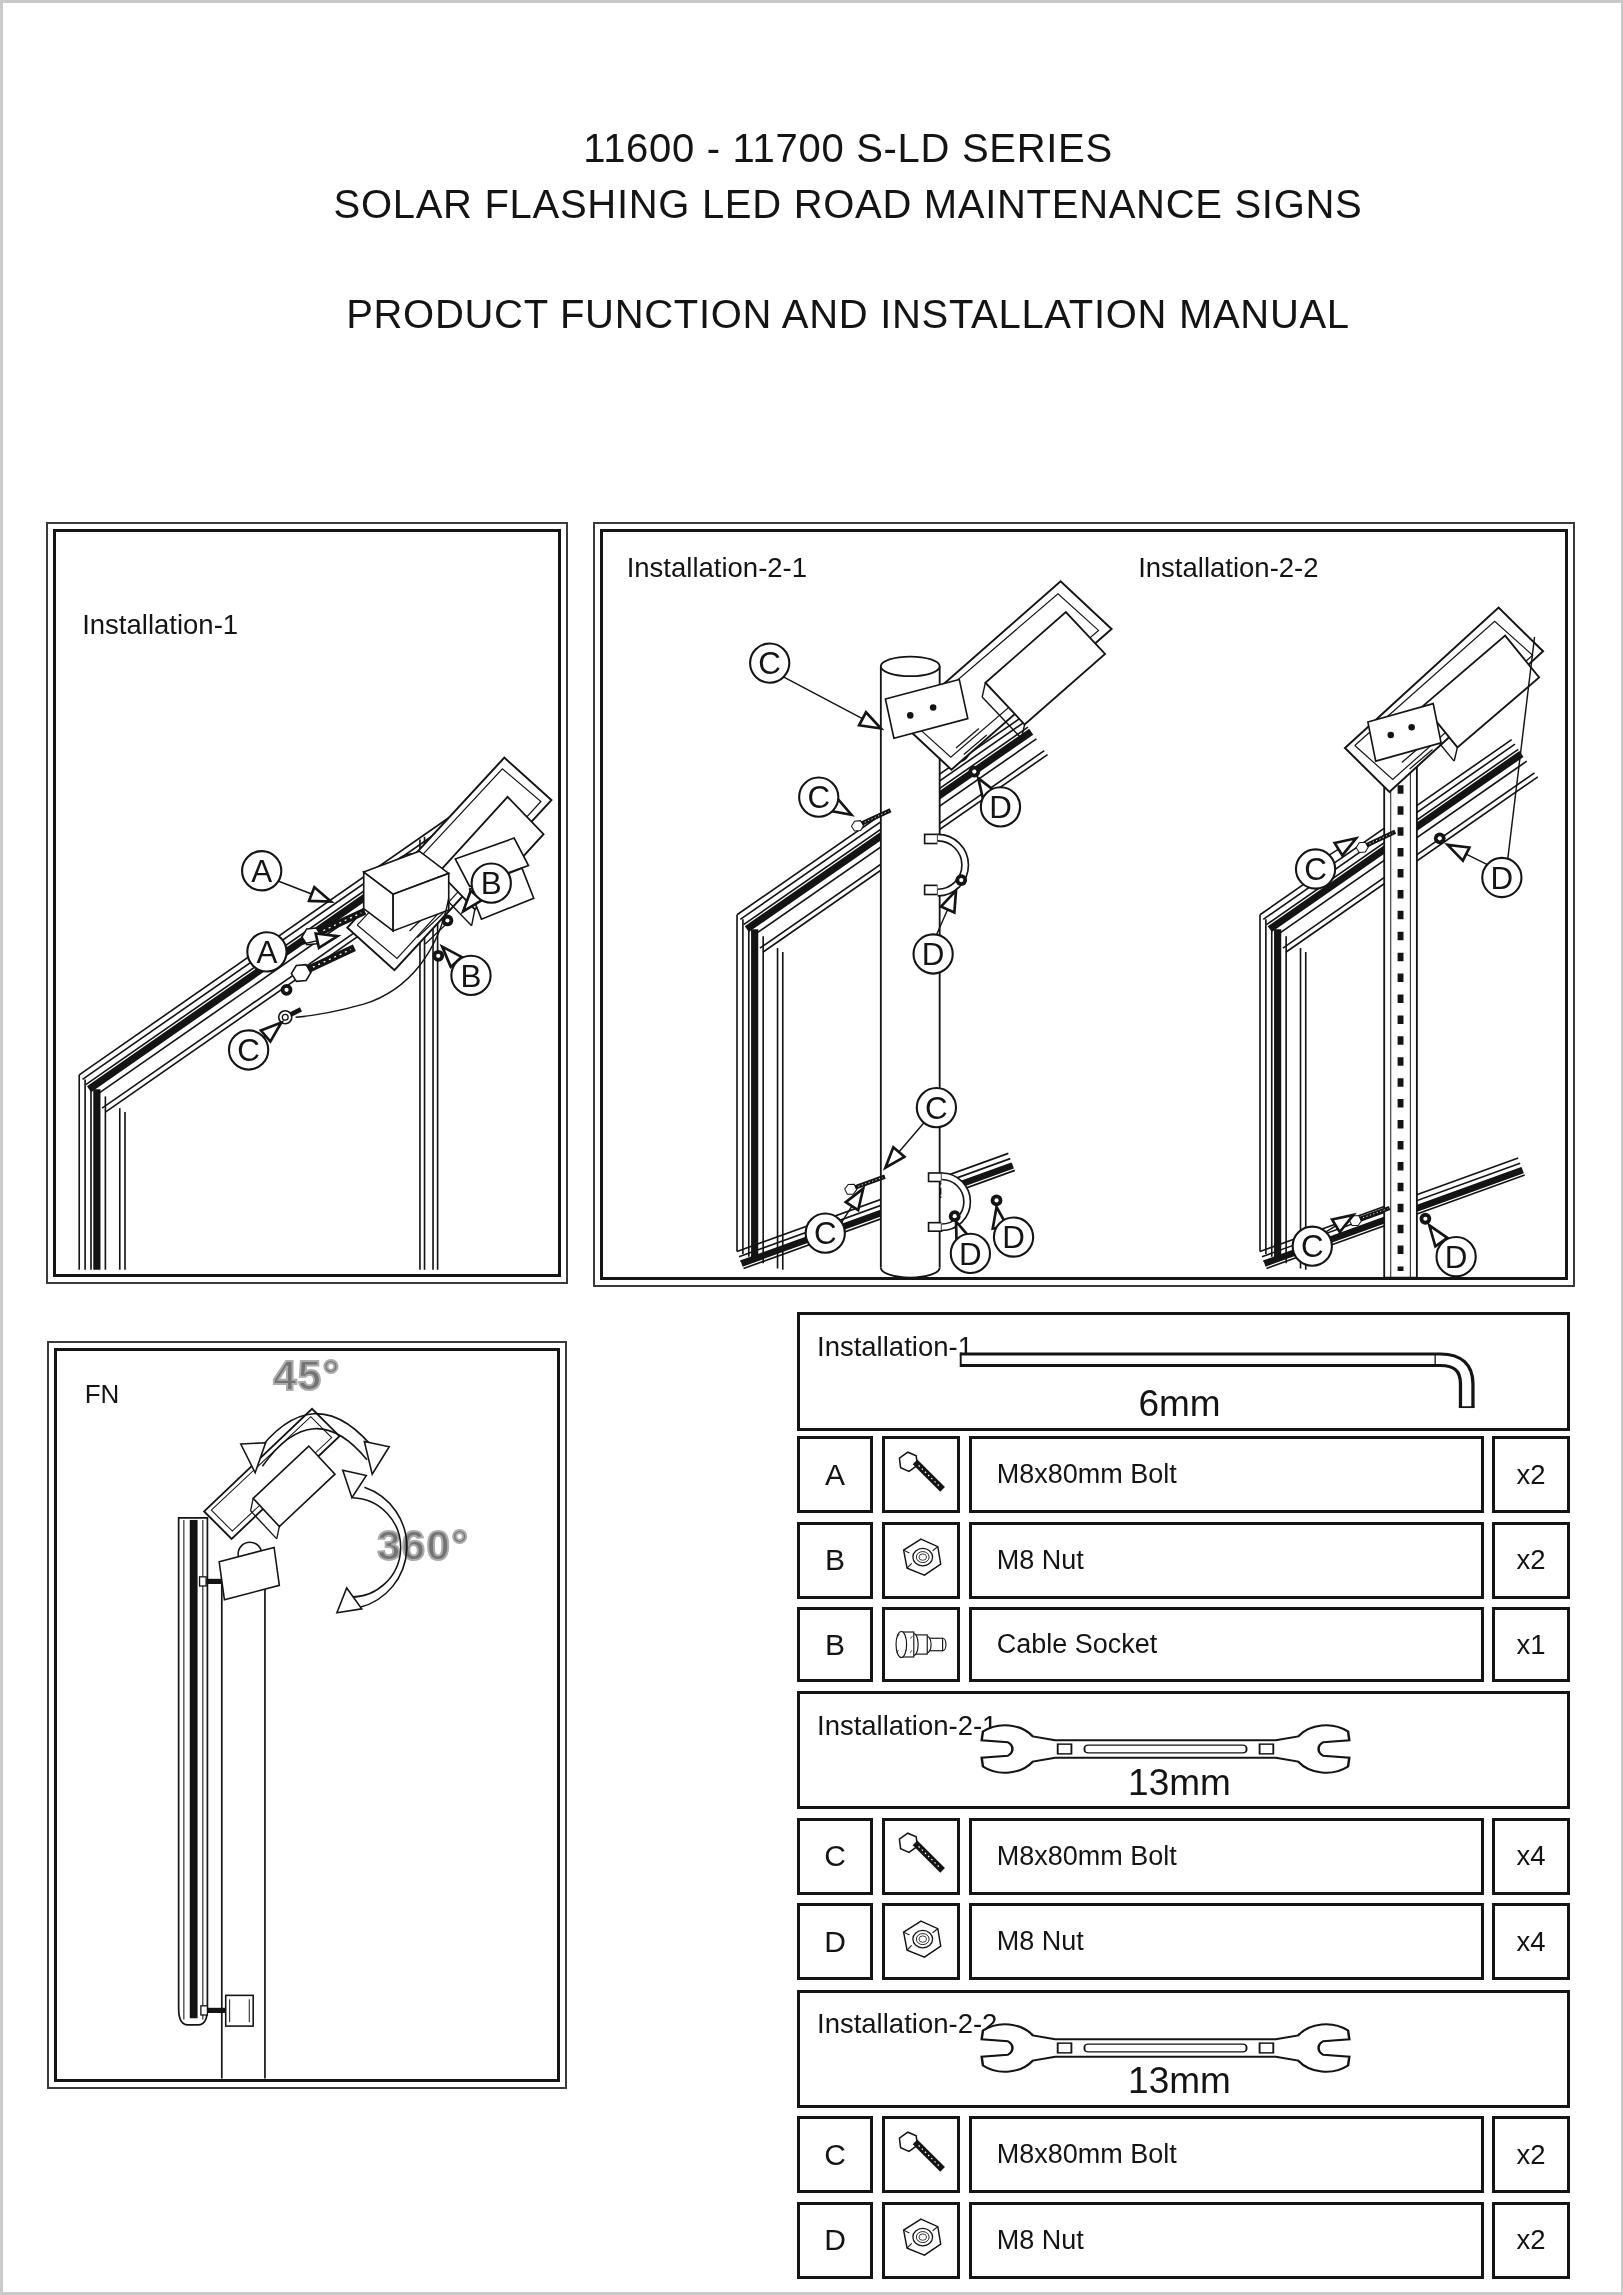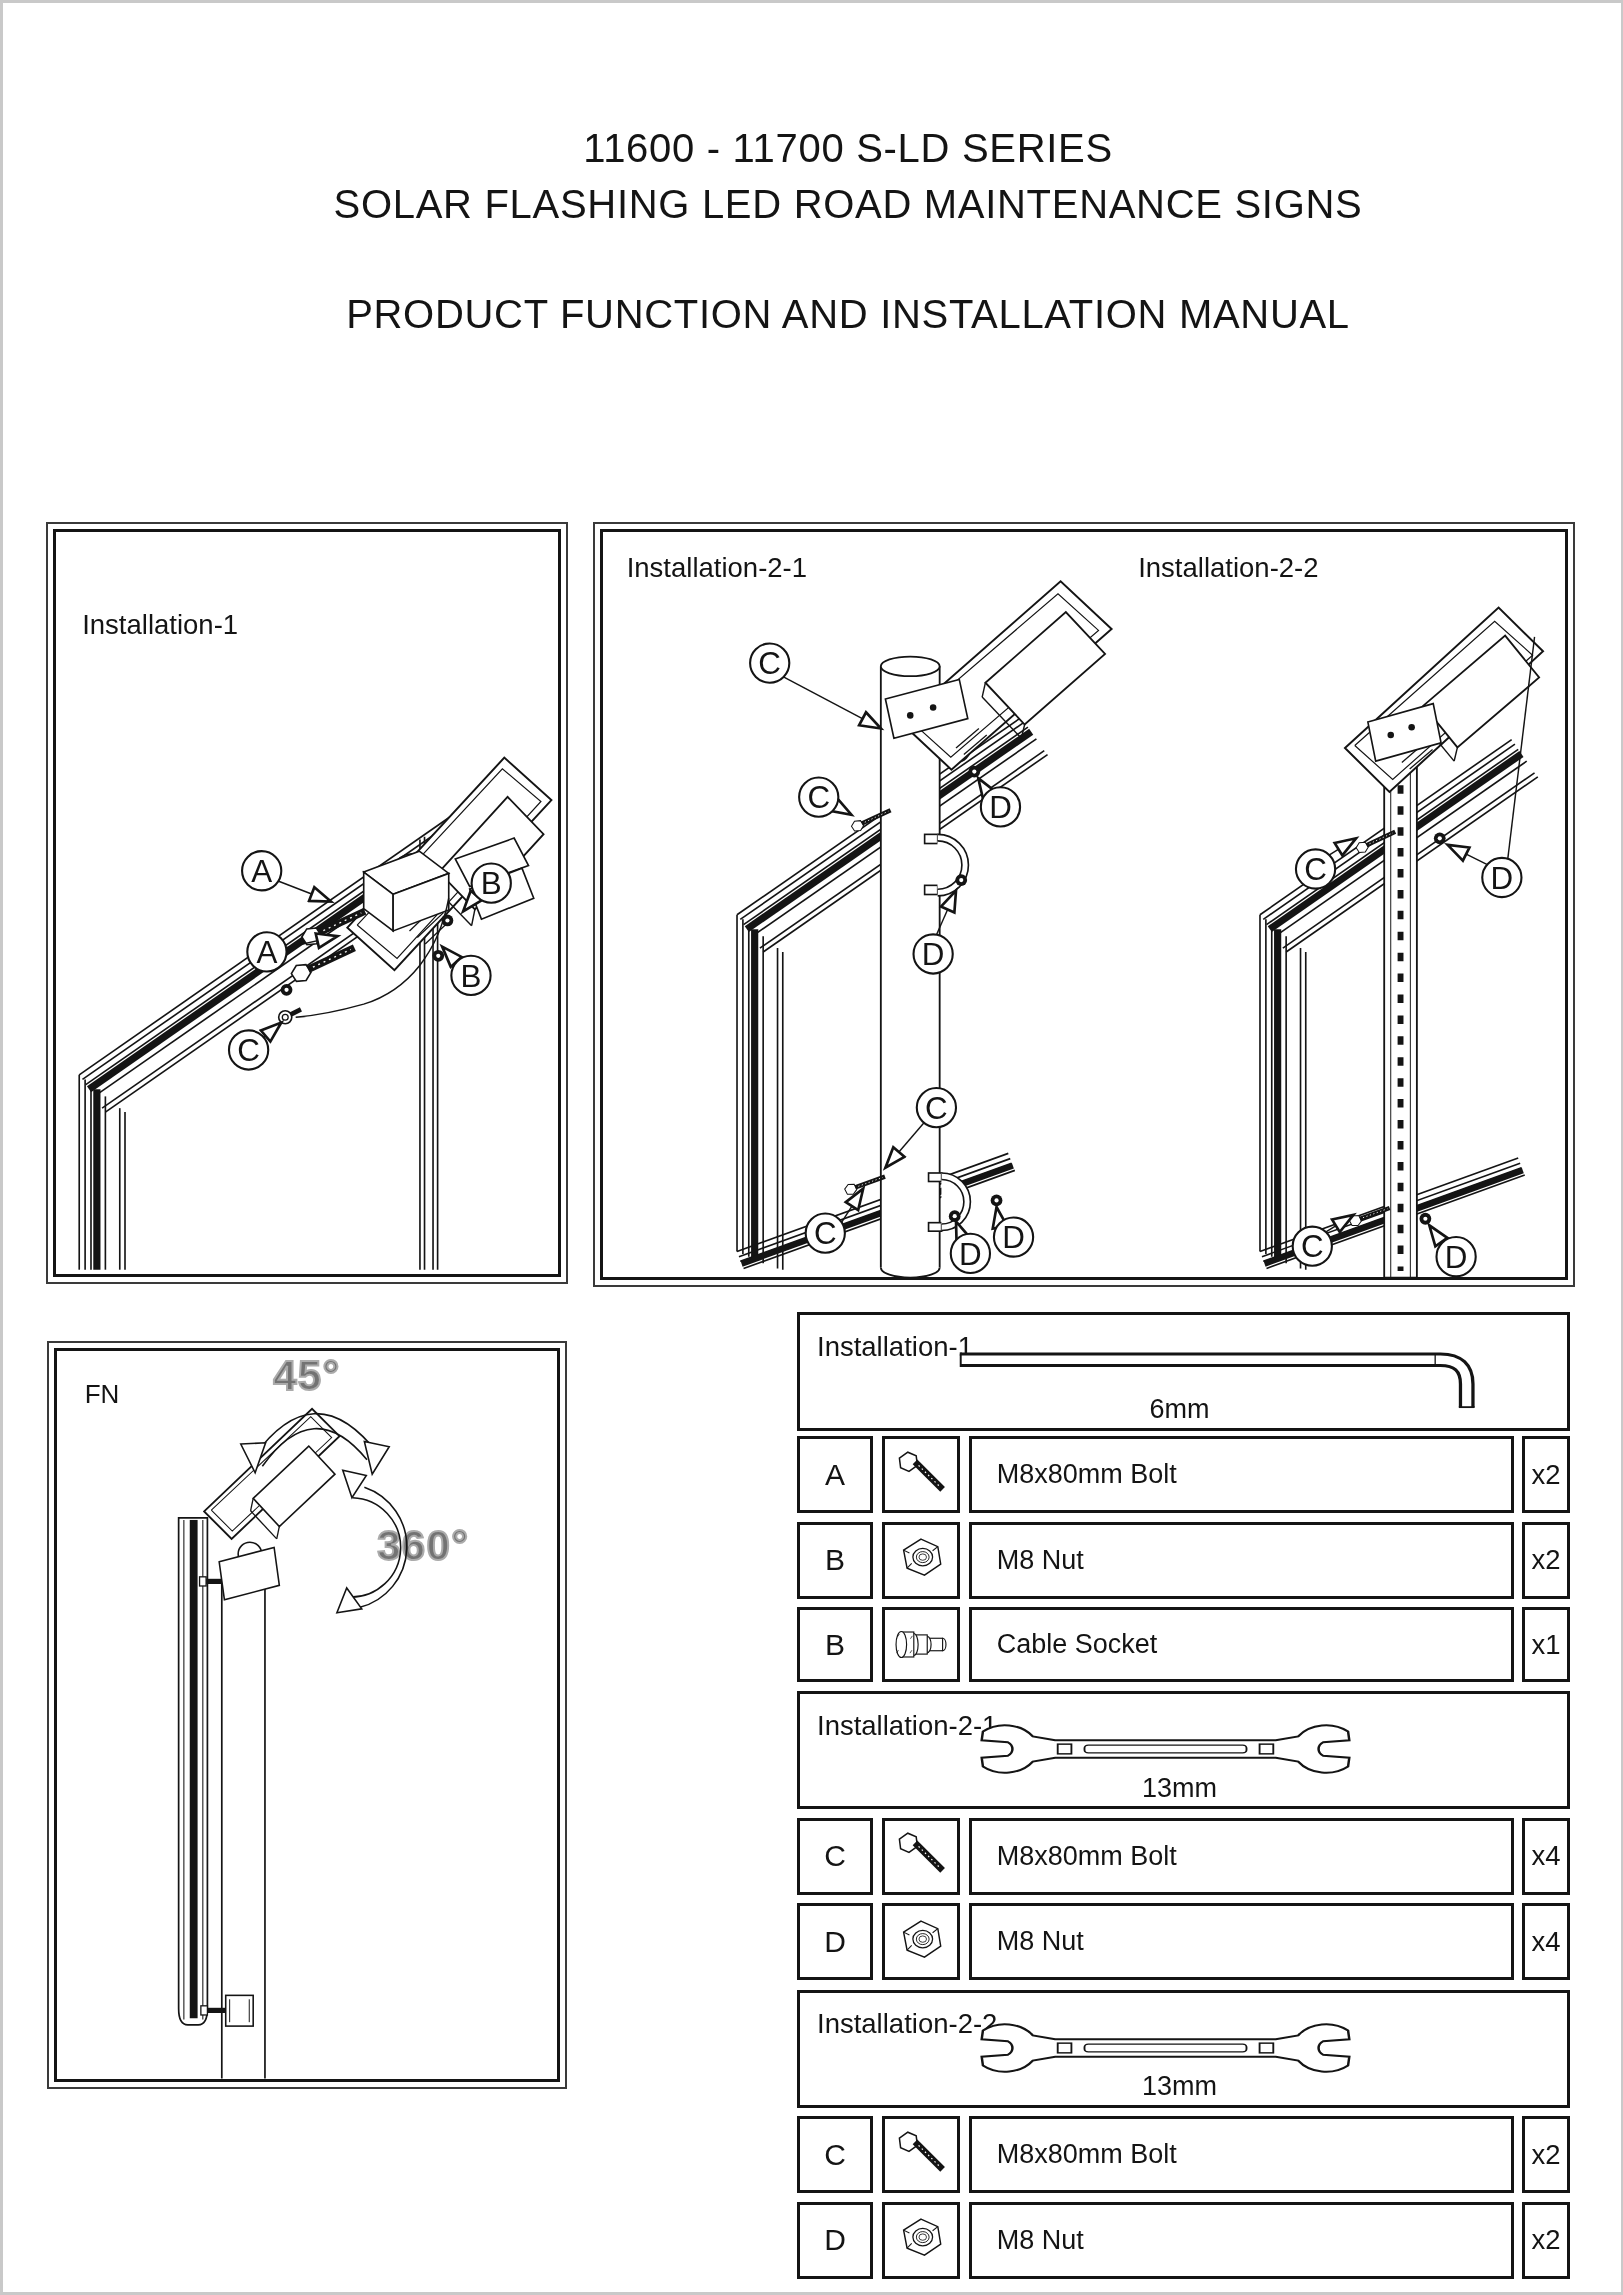--- a/index.html
+++ b/index.html
@@ -13,28 +13,28 @@
   .dlabel{position:absolute;font-size:27.5px;}
   .fnlabel{position:absolute;font-size:26px;}
   .ghost{position:absolute;font-size:42px;font-weight:bold;letter-spacing:1.3px;
          color:#737373;-webkit-text-stroke:2px #ababab;}
   @supports not (-webkit-text-stroke:1px black){.ghost{color:#b5b5b5;}}
   .dsvg{position:absolute;inset:0;width:100%;height:100%;}
   
   .tableCol{position:absolute;left:797px;top:1312px;width:773px;}
   .thead{position:relative;border:3.3px solid #141414;box-sizing:border-box;background:#fff;}
   .thead .hlabel{position:absolute;left:17px;top:15.7px;font-size:27.5px;}
-  .thead .hsize{position:absolute;left:0;right:8px;bottom:2.6px;text-align:center;font-size:27px;}
+  .thead .hsize{position:absolute;left:0;right:8px;bottom:2.6px;text-align:center;font-size:37px;}
   .trow{display:flex;}
   .cell{border:3.3px solid #141414;box-sizing:border-box;background:#fff;
         display:flex;align-items:center;justify-content:center;}
   .c-letter{width:76px;margin-right:9.2px;font-size:30px;}
   .c-icon{width:78px;margin-right:8.5px;}
   .c-desc{flex:1;margin-right:8.5px;justify-content:flex-start;padding-left:25px;font-size:27px;}
-  .c-qty{width:48px;font-size:27.5px;}
+  .c-qty{width:78px;font-size:27.5px;}
   svg{display:block;}
   svg text{font-family:"Liberation Sans",sans-serif;}
   .callout circle{fill:#fff;stroke:#141414;stroke-width:3.2px;}
   .callout text{font-size:48px;fill:#141414;text-anchor:middle;}
   .ldr{stroke:#141414;stroke-width:2.2px;fill:none;}
 </style>
 </head>
 <body>
 
 <div class="page-frame"></div>

